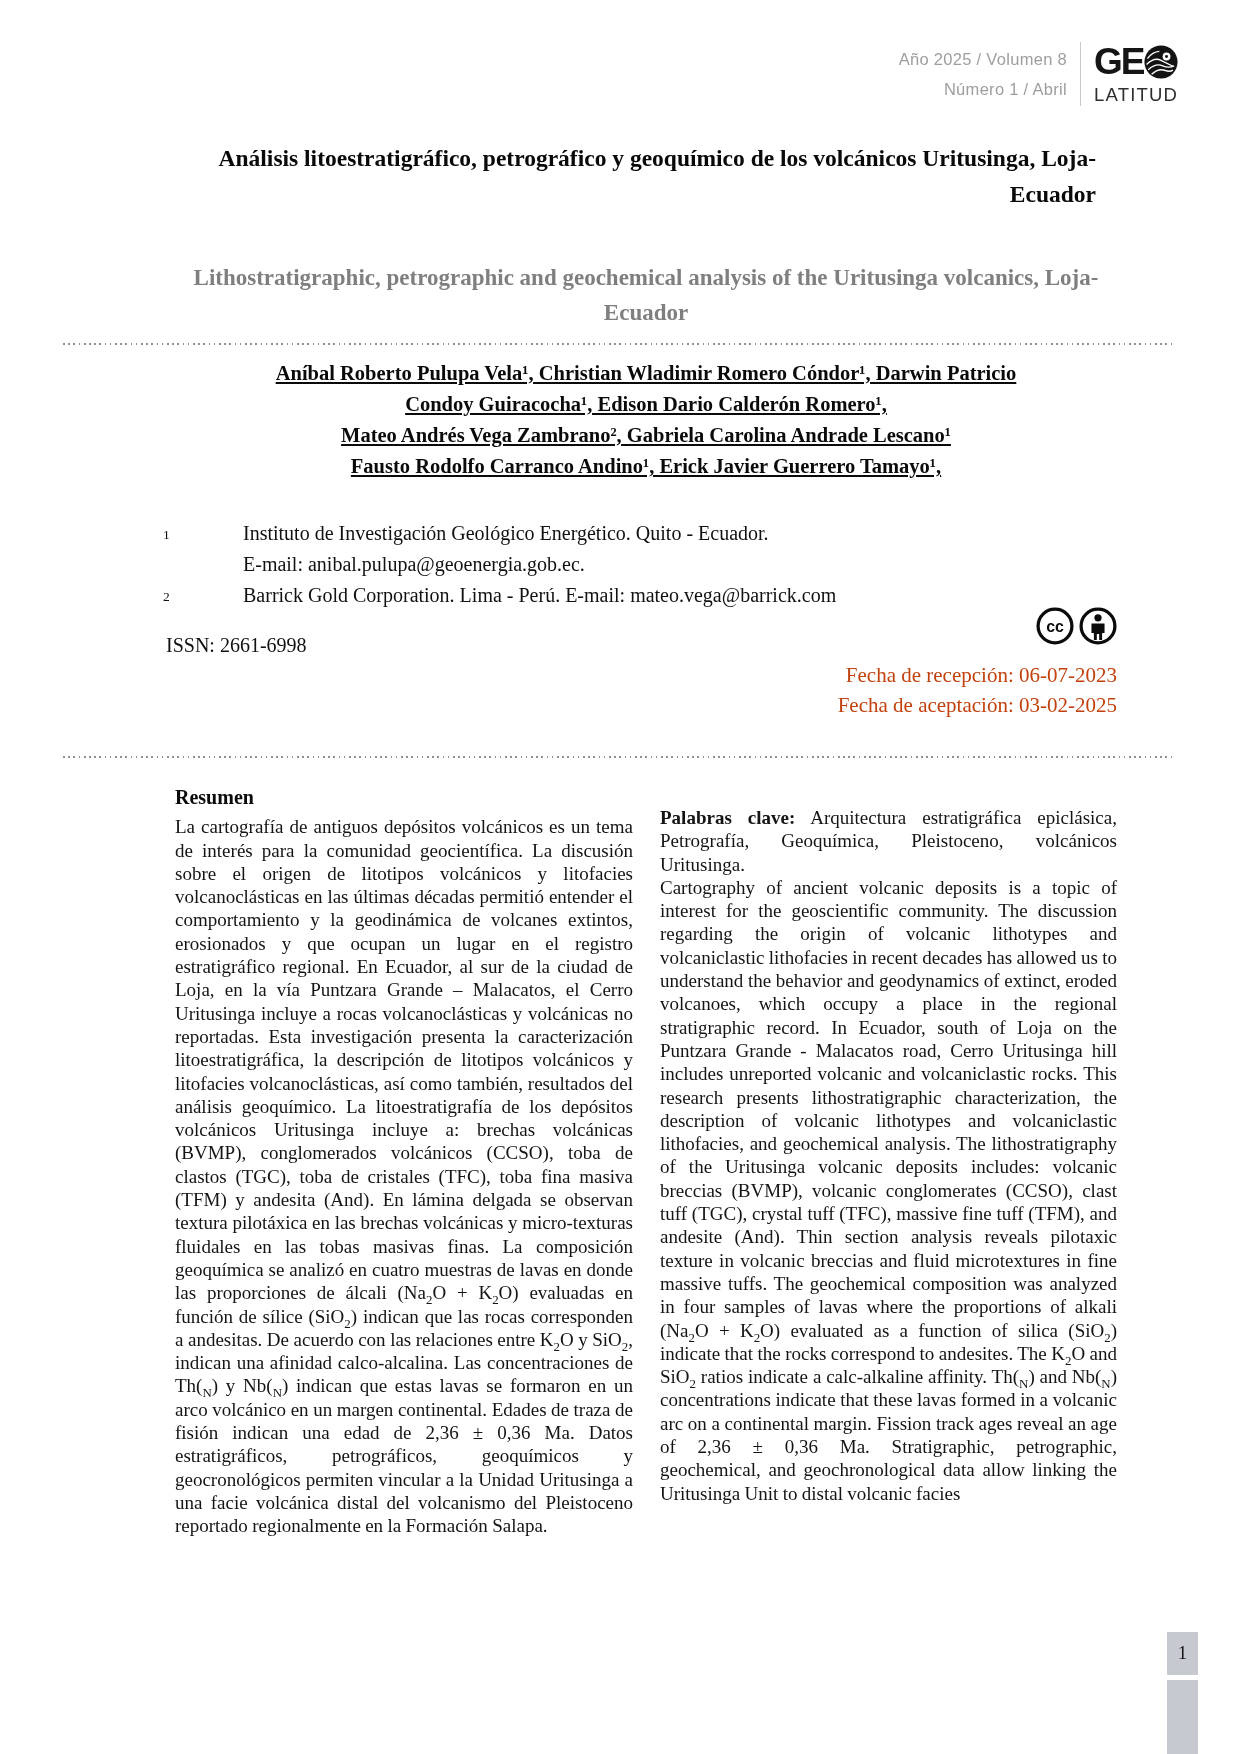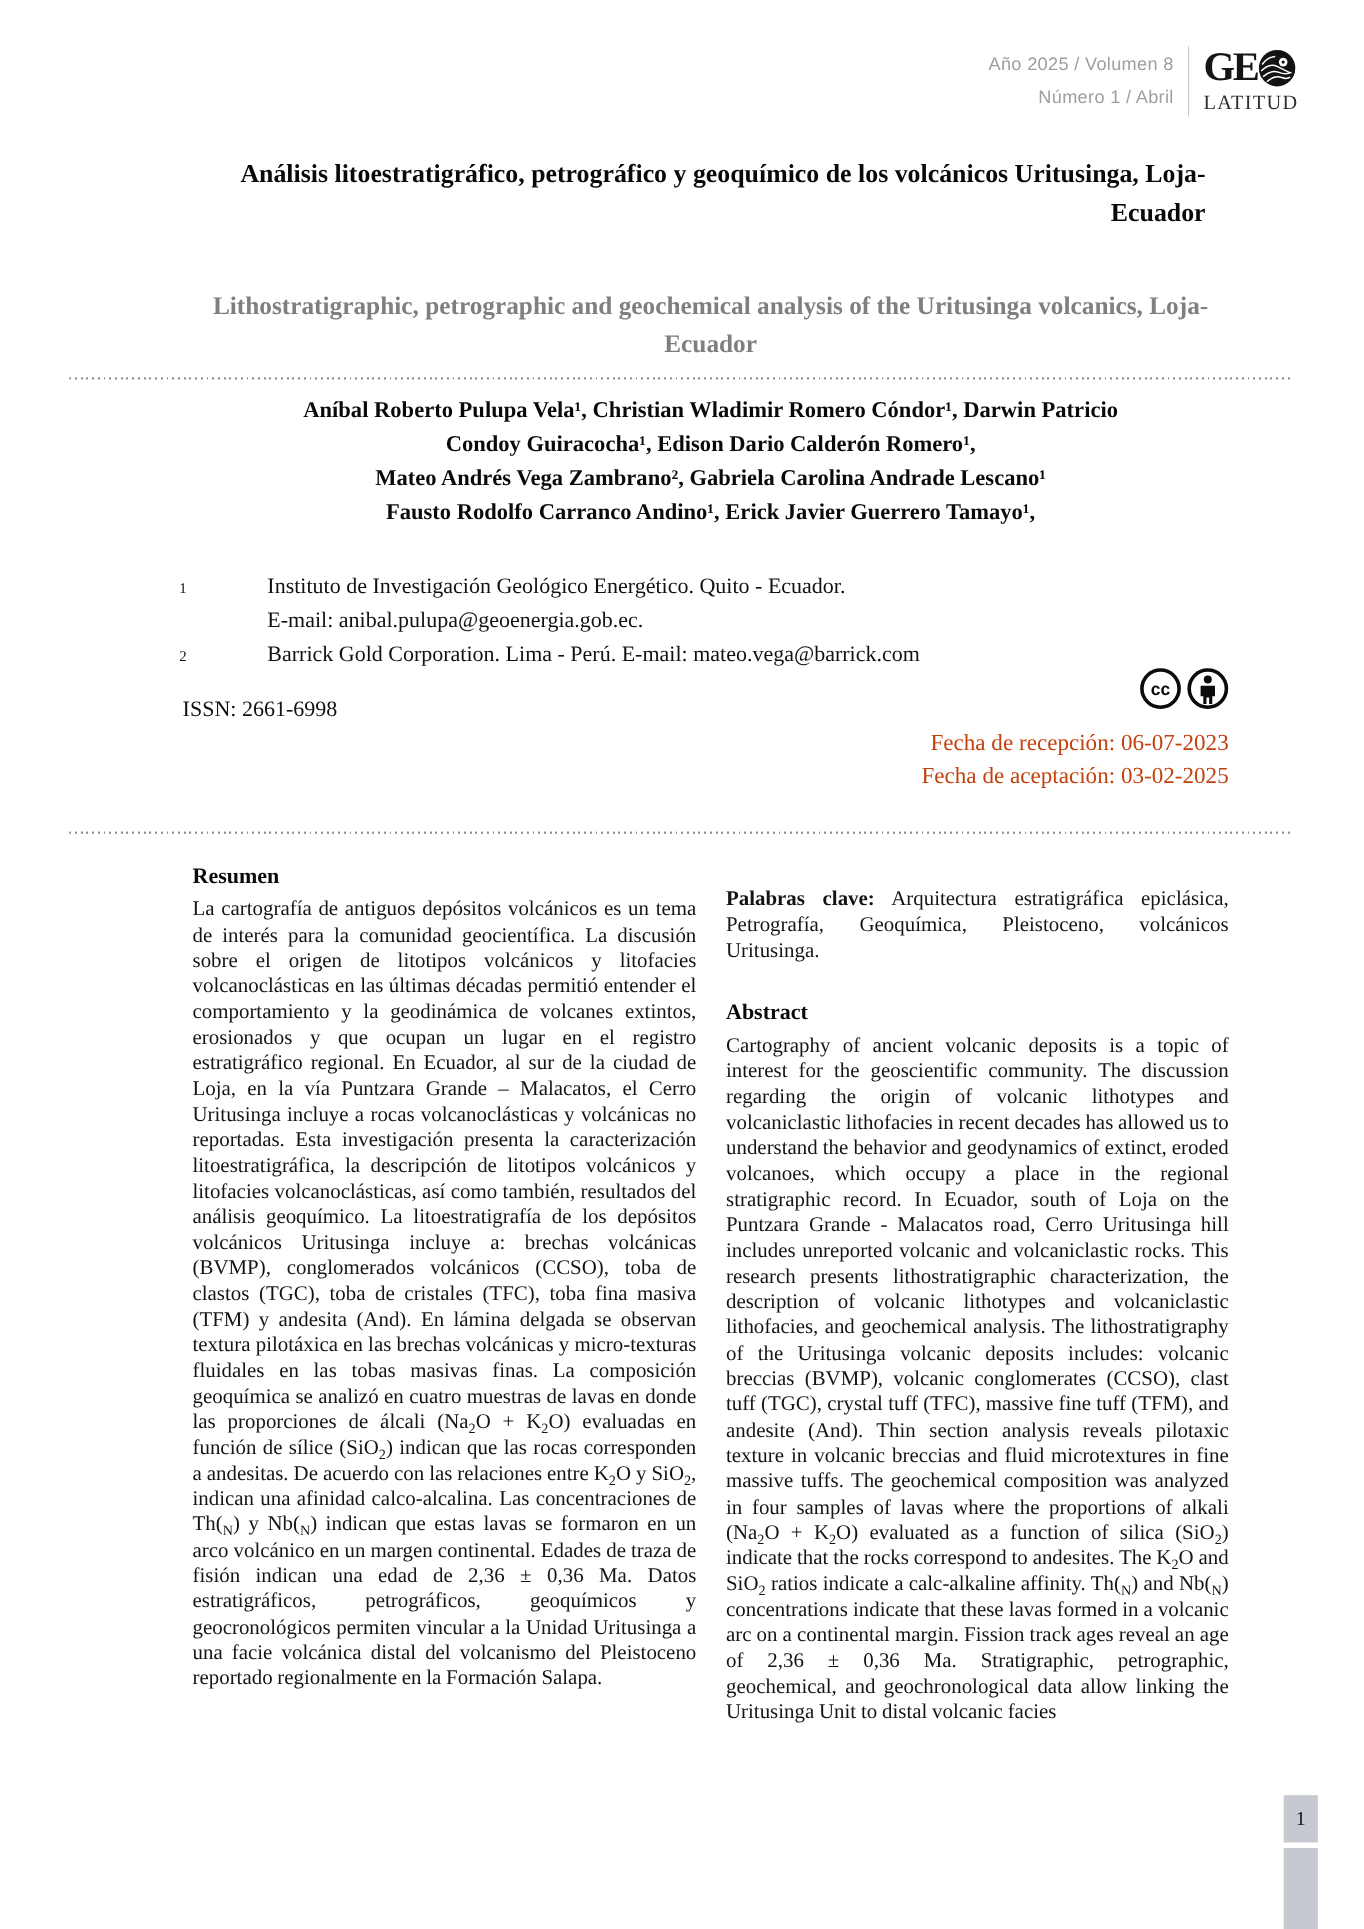--- a/index.html
+++ b/index.html
@@ -3,38 +3,38 @@
 <meta charset="utf-8">
 <style>
   * { margin:0; padding:0; box-sizing:border-box; }
   html,body { width:1240px; height:1754px; background:#ffffff; font-family:"Liberation Serif", serif; color:#111; }
   body { position:relative; overflow:hidden; }
   .abs { position:absolute; }
 
   
   .jheader { top:44px; right:173px; text-align:right; font-family:"Liberation Sans", sans-serif; color:#9e9e9e; font-size:16.5px; line-height:30px; letter-spacing:0.3px; }
   .hdr-divider { top:42px; left:1080px; width:1px; height:64px; background:#c9c9c9; }
-  .logo { top:42px; left:1094px; width:116px; text-align:left; font-family:Liberation Serif, serif; color:#151515; }
+  .logo { top:42px; left:1094px; width:116px; text-align:left; font-family:Liberation Sans, sans-serif; color:#151515; }
   .logo-top { display:flex; align-items:center; height:40px; }
   .logo-ge { font-size:37px; font-weight:bold; letter-spacing:-2px; line-height:38px; }
   .logo-globe { width:34px; height:34px; margin-left:1px; }
   .logo-sub { font-size:18.5px; letter-spacing:1.2px; color:#2e2e2e; margin-top:2px; }
 
   
   .title-es { top:140px; left:175px; width:942px; text-align:right; font-weight:bold; font-size:23.5px; line-height:36px; color:#090909; }
   .title-es > div { max-width:900px; margin:0 auto; }
   .title-en { top:260px; left:175px; width:942px; text-align:center; font-weight:bold; font-size:23px; line-height:35px; color:#7f7f7f; }
   .title-en > div { max-width:920px; margin:0 auto;font-family:Liberation Serif, serif; }
 
   .dotted { height:2px; background:repeating-linear-gradient(to right, #8f8f8f 0 1.7px, transparent 1.7px 5.2px); }
   .dot1 { top:343px; left:63px; width:1110px; }
   .dot2 { top:756px; left:63px; width:1110px; }
 
   
-  .authors { top:358px; left:149px; width:994px; text-align:center; font-weight:bold; font-size:20.5px; line-height:31px; color:#0a0a0a; }
+  .authors { top:358px; left:149px; width:994px; text-align:center; font-weight:bold; font-size:20.5px; line-height:31px; color:#0a0a0a;text-decoration:underline; }
 
   
   .affils { top:518px; left:163px; width:960px; font-size:20px; line-height:31px; }
   .affil-row { display:flex; }
   .affil-num { width:80px; flex:0 0 80px; font-size:13.5px; transform:translateY(1px); }
   .affil-text { flex:1; }
 
   .issn { top:634px; left:166px; font-size:20px; }
 
   .cc-icons { top:606px; left:1035px; display:flex; gap:3px; }
@@ -134,20 +134,19 @@
 
 <div class="abs dotted dot2"></div>
 
 <div class="abs col col-left">
   <h3>Resumen</h3>
   <p>La cartografía de antiguos depósitos volcánicos es un tema de interés para la comunidad geocientífica. La discusión sobre el origen de litotipos volcánicos y litofacies volcanoclásticas en las últimas décadas permitió entender el comportamiento y la geodinámica de volcanes extintos, erosionados y que ocupan un lugar en el registro estratigráfico regional. En Ecuador, al sur de la ciudad de Loja, en la vía Puntzara Grande – Malacatos, el Cerro Uritusinga incluye a rocas volcanoclásticas y volcánicas no reportadas. Esta investigación presenta la caracterización litoestratigráfica, la descripción de litotipos volcánicos y litofacies volcanoclásticas, así como también, resultados del análisis geoquímico. La litoestratigrafía de los depósitos volcánicos Uritusinga incluye a: brechas volcánicas (BVMP), conglomerados volcánicos (CCSO), toba de clastos (TGC), toba de cristales (TFC), toba fina masiva (TFM) y andesita (And). En lámina delgada se observan textura pilotáxica en las brechas volcánicas y micro-texturas fluidales en las tobas masivas finas. La composición geoquímica se analizó en cuatro muestras de lavas en donde las proporciones de álcali (Na<sub>2</sub>O + K<sub>2</sub>O) evaluadas en función de sílice (SiO<sub>2</sub>) indican que las rocas corresponden a andesitas. De acuerdo con las relaciones entre K<sub>2</sub>O y SiO<sub>2</sub>, indican una afinidad calco-alcalina. Las concentraciones de Th(<sub>N</sub>) y Nb(<sub>N</sub>) indican que estas lavas se formaron en un arco volcánico en un margen continental. Edades de traza de fisión indican una edad de 2,36 ± 0,36 Ma. Datos estratigráficos, petrográficos, geoquímicos y geocronológicos permiten vincular a la Unidad Uritusinga a una facie volcánica distal del volcanismo del Pleistoceno reportado regionalmente en la Formación Salapa.</p>
 </div>
 
 <div class="abs col col-right">
   <p><strong>Palabras clave:</strong> Arquitectura estratigráfica epiclásica, Petrografía, Geoquímica, Pleistoceno, volcánicos Uritusinga.</p>
-  <h3>Abstract</h3>
   <p>Cartography of ancient volcanic deposits is a topic of interest for the geoscientific community. The discussion regarding the origin of volcanic lithotypes and volcaniclastic lithofacies in recent decades has allowed us to understand the behavior and geodynamics of extinct, eroded volcanoes, which occupy a place in the regional stratigraphic record. In Ecuador, south of Loja on the Puntzara Grande - Malacatos road, Cerro Uritusinga hill includes unreported volcanic and volcaniclastic rocks. This research presents lithostratigraphic characterization, the description of volcanic lithotypes and volcaniclastic lithofacies, and geochemical analysis. The lithostratigraphy of the Uritusinga volcanic deposits includes: volcanic breccias (BVMP), volcanic conglomerates (CCSO), clast tuff (TGC), crystal tuff (TFC), massive fine tuff (TFM), and andesite (And). Thin section analysis reveals pilotaxic texture in volcanic breccias and fluid microtextures in fine massive tuffs. The geochemical composition was analyzed in four samples of lavas where the proportions of alkali (Na<sub>2</sub>O + K<sub>2</sub>O) evaluated as a function of silica (SiO<sub>2</sub>) indicate that the rocks correspond to andesites. The K<sub>2</sub>O and SiO<sub>2</sub> ratios indicate a calc-alkaline affinity. Th(<sub>N</sub>) and Nb(<sub>N</sub>) concentrations indicate that these lavas formed in a volcanic arc on a continental margin. Fission track ages reveal an age of 2,36 ± 0,36 Ma. Stratigraphic, petrographic, geochemical, and geochronological data allow linking the Uritusinga Unit to distal volcanic facies</p>
 </div>
 
 <div class="abs tab tab-num">
   <span>1</span>
 </div>
 <div class="abs tab tab-empty"></div>
 
 </body></html>

